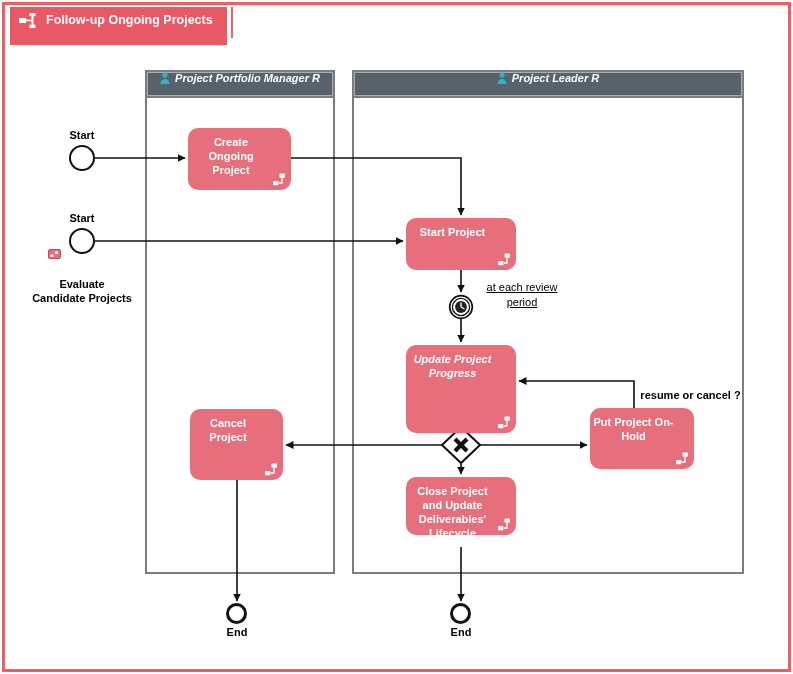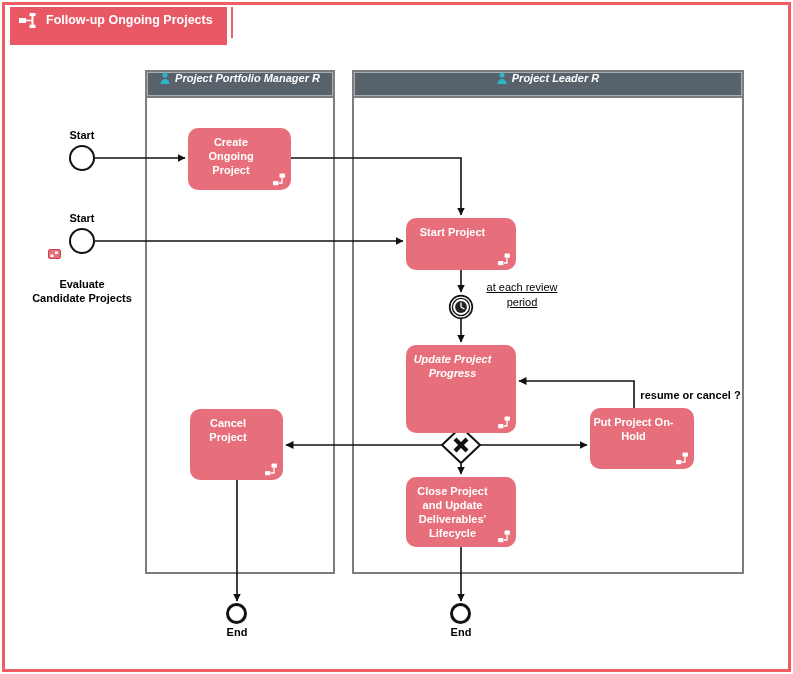--- a/index.html
+++ b/index.html
@@ -164,21 +164,21 @@
 
   <div class="task" style="left:590px;top:408px;width:104px;height:61px;">
     <span>Put Project On-Hold</span>
     <svg class="glyph" width="14" height="13" viewBox="0 0 14 13">
       <rect x="7.5" y="0.5" width="5.5" height="4.2" rx="1" fill="#fff"></rect>
       <rect x="1" y="8" width="5.5" height="4.2" rx="1" fill="#fff"></rect>
       <path d="M10,5 V10 H7" stroke="#fff" stroke-width="1.3" fill="none"></path>
     </svg>
   </div>
 
-  <div class="task" style="left:406px;top:477px;width:110px;height:70px;">
+  <div class="task" style="left:406px;top:477px;width:110px;height:58px;">
     <span>Close Project and Update Deliverables' Lifecycle</span>
     <svg class="glyph" width="14" height="13" viewBox="0 0 14 13">
       <rect x="7.5" y="0.5" width="5.5" height="4.2" rx="1" fill="#fff"></rect>
       <rect x="1" y="8" width="5.5" height="4.2" rx="1" fill="#fff"></rect>
       <path d="M10,5 V10 H7" stroke="#fff" stroke-width="1.3" fill="none"></path>
     </svg>
   </div>
 </div>
 
 </body></html>

